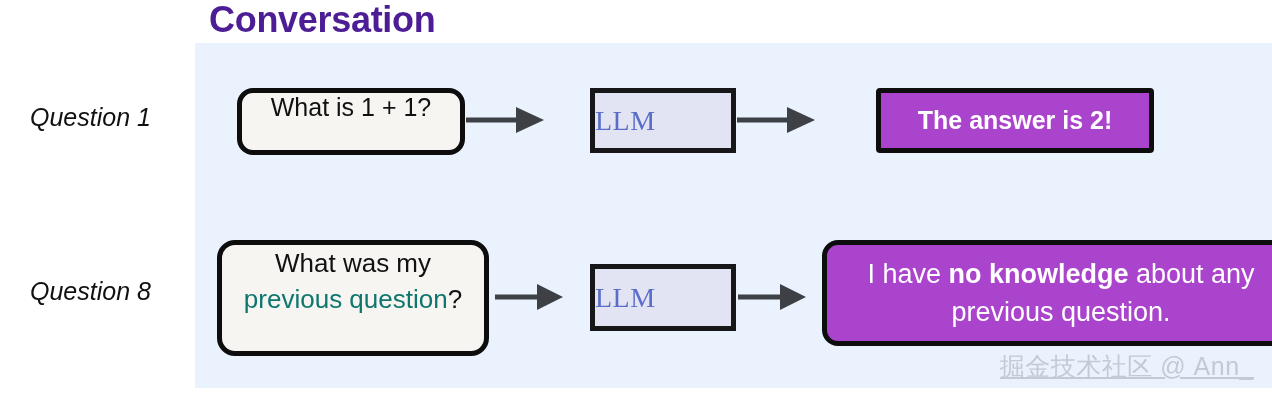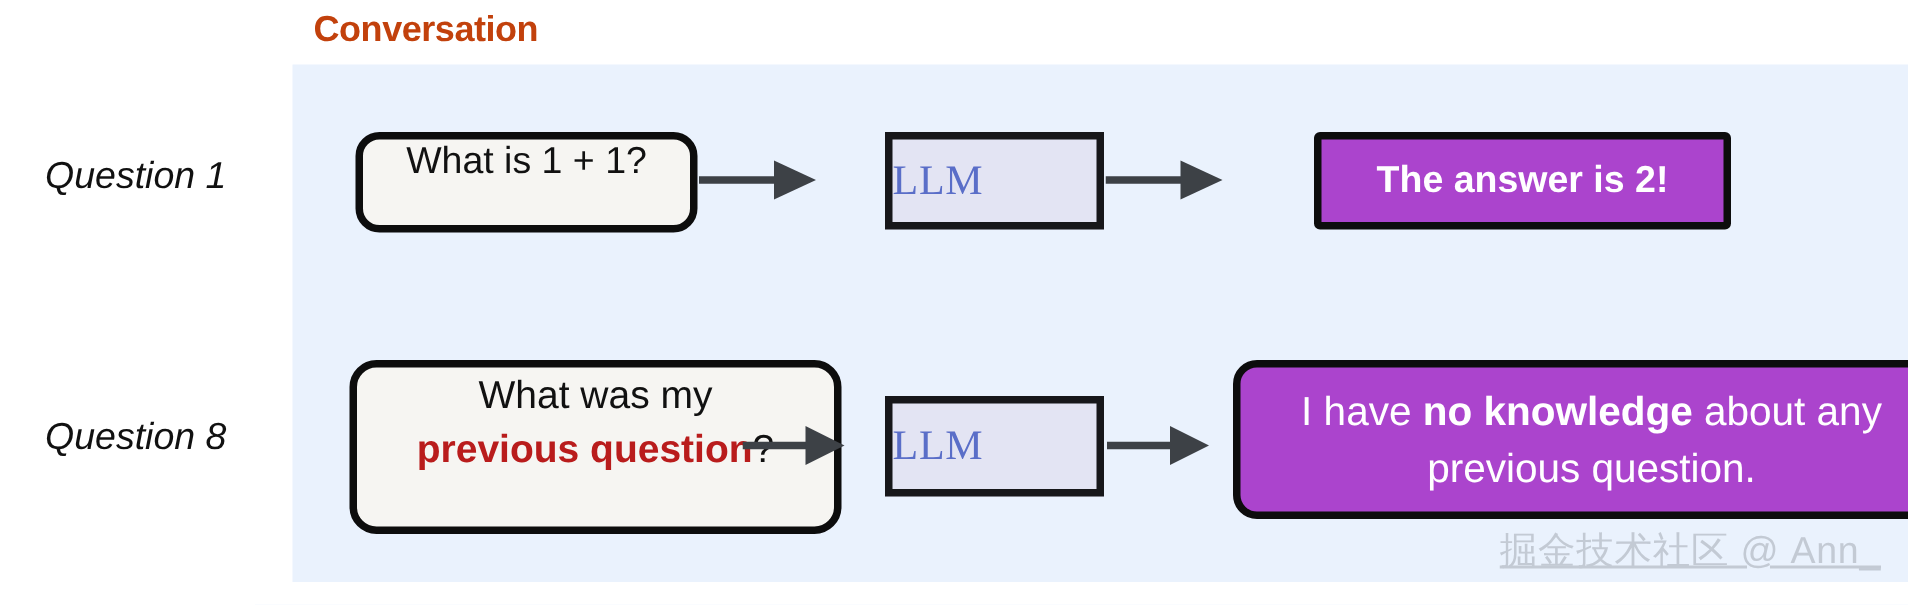--- a/index.html
+++ b/index.html
@@ -13,23 +13,23 @@
     position: relative;
     overflow: hidden;
     font-family: "Liberation Sans", sans-serif;
   }
 
   
   #diagram-title {
     position: absolute;
     left: 209px;
     top: 2px;
-    font-size: 24px;
+    font-size: 36px;
     font-weight: bold;
-    color: #c2410c;
+    color: #4c1d95;
     letter-spacing: -0.3px;
     line-height: 36px;
     white-space: nowrap;
   }
 
   
   #conversation-panel {
     position: absolute;
     left: 195px;
     top: 43px;
@@ -65,30 +65,29 @@
   #question-bubble-1 {
     left: 237px;
     top: 88px;
     width: 228px;
     height: 67px;
     font-size: 25px;
   }
   #question-bubble-2 {
     left: 217px;
     top: 240px;
-    width: 328px;
+    width: 272px;
     height: 116px;
     font-size: 26px;
     border-radius: 18px;
     line-height: 36px;
-    margin-left: 16px;
   }
   .emphasis-red {
-    color: #b91c1c;
-    font-weight: bold;
+    color: #0f766e;
+    font-weight: normal;
   }
 
   
   .llm-box {
     position: absolute;
     background: #e3e4f3;
     border: 5px solid #17171a;
     box-sizing: border-box;
     display: flex;
     align-items: center;

